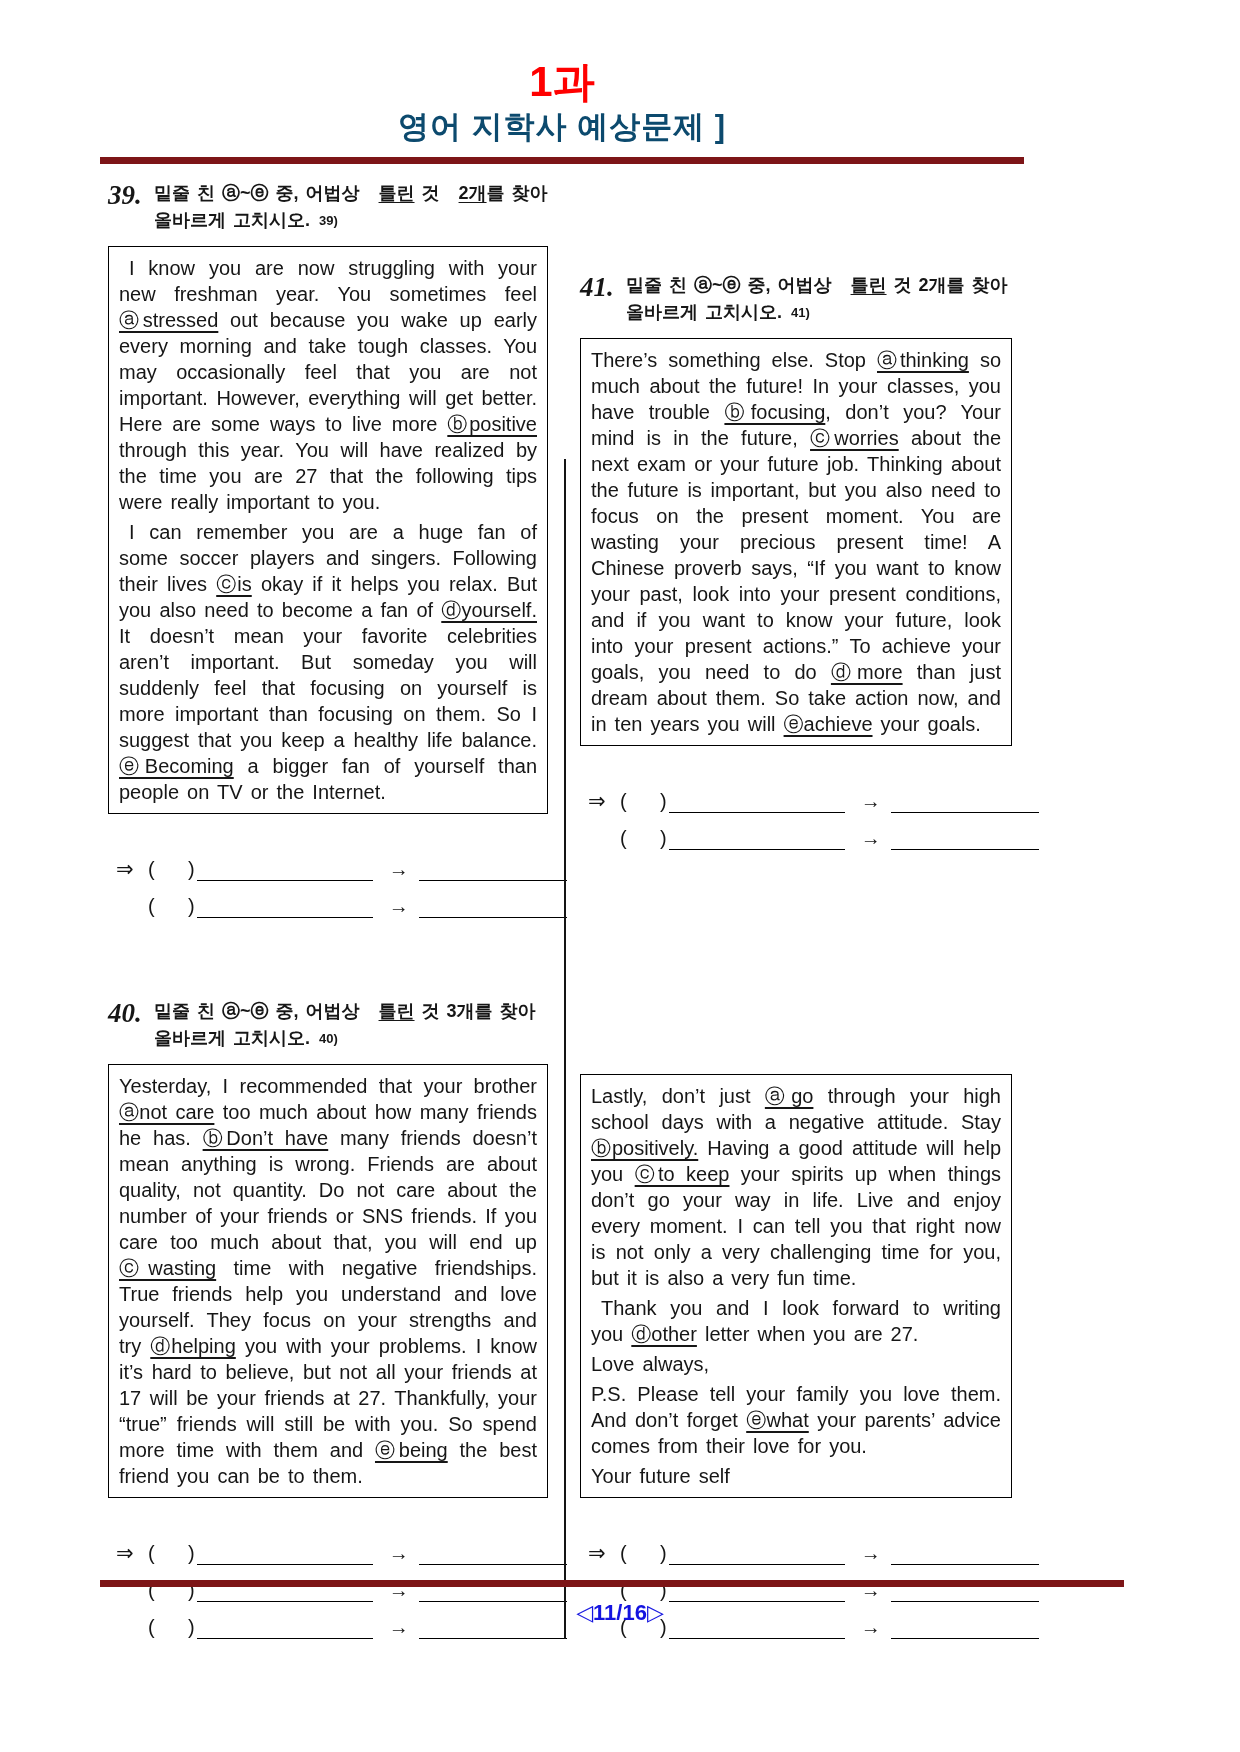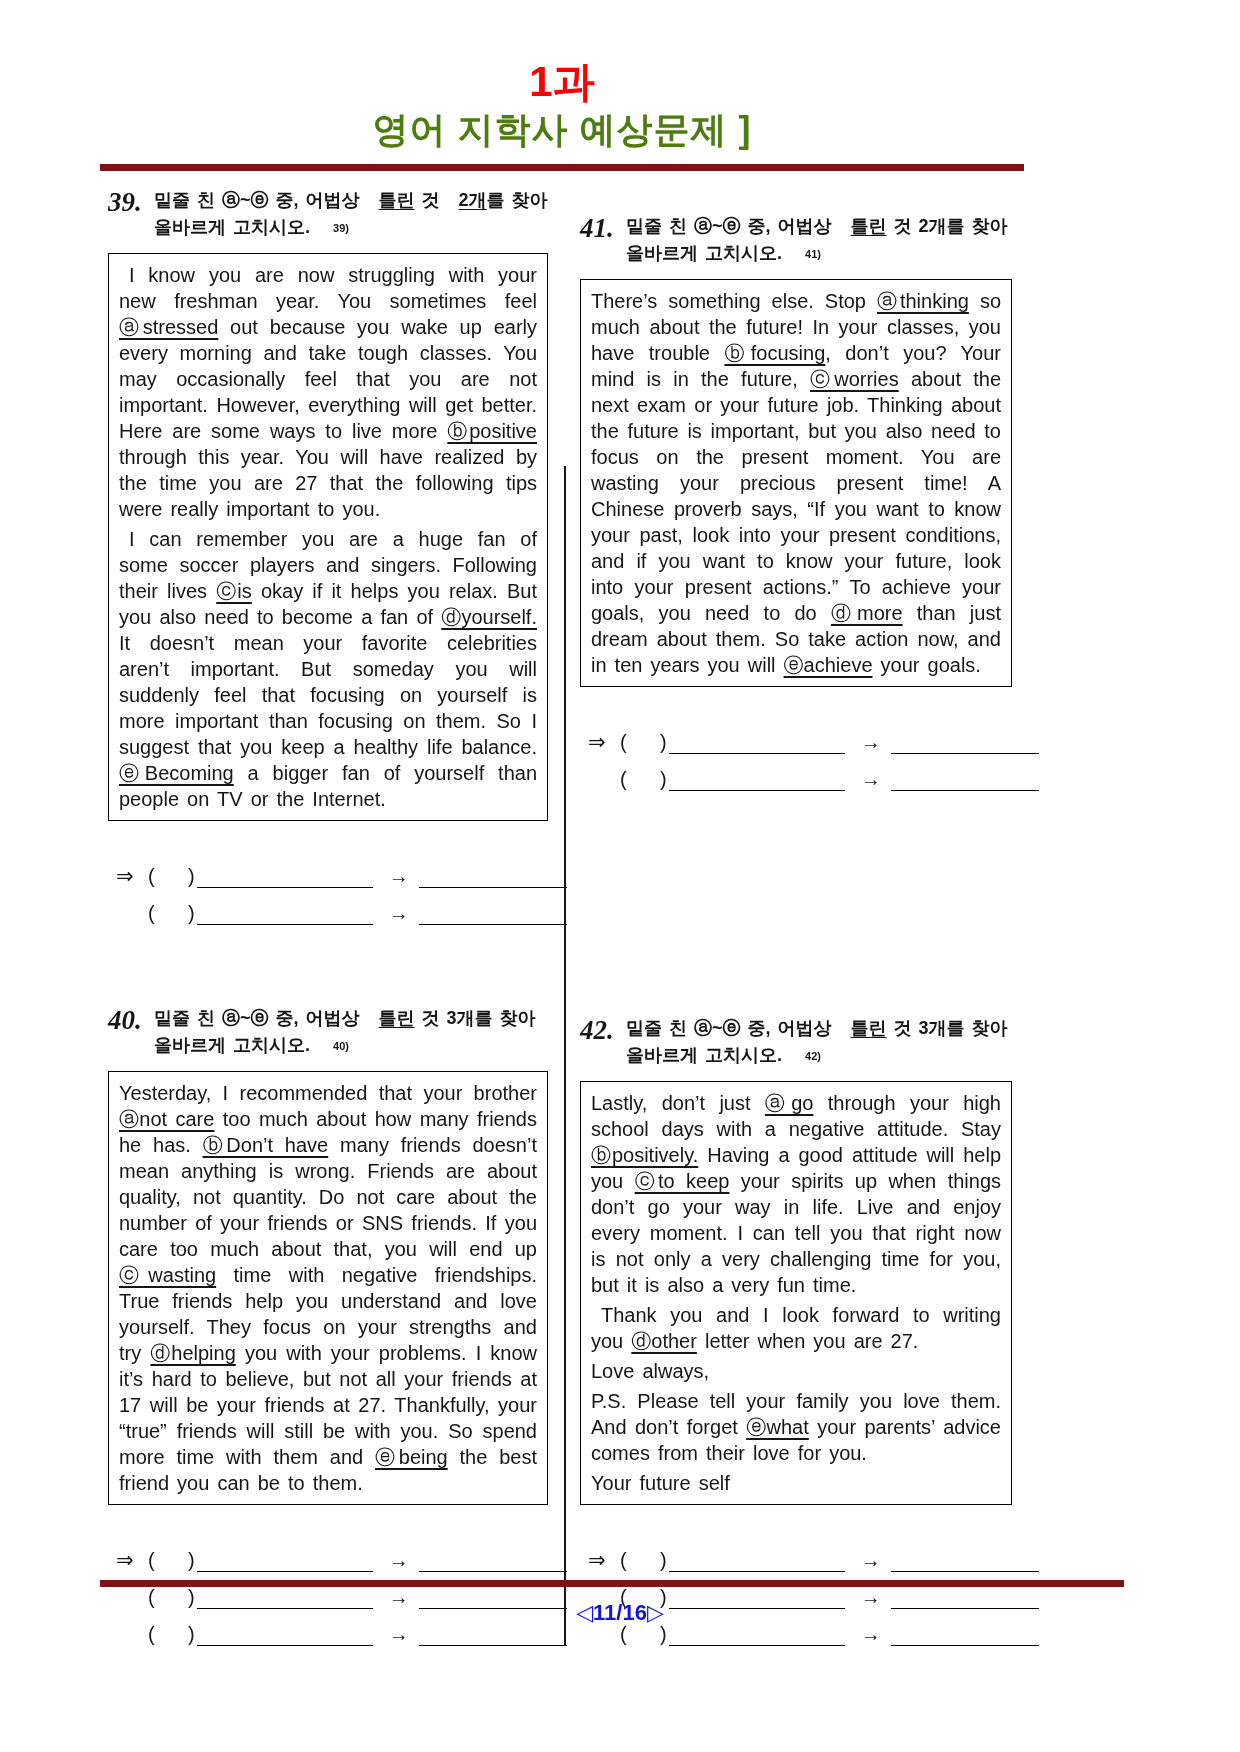--- a/index.html
+++ b/index.html
@@ -8,21 +8,21 @@
     width: 1240px; height: 1752px;
     font-family: "Liberation Sans", "DejaVu Sans", sans-serif;
     color: #161616;
     position: relative;
   }
   .page { position: relative; width: 1124px; height: 1752px; overflow: hidden; background: #fff; }
 
   
   .header { text-align: center; padding-top: 60px; }
   .lesson { font-size: 42px; font-weight: bold; color: #ff0000; line-height: 1.05; }
-  .title  { font-size: 36px; font-weight: bold; color: #4d7c0f; letter-spacing: 1px; margin-top: 2px; }
+  .title  { font-size: 31px; font-weight: bold; color: #0c4a6e; letter-spacing: 1px; margin-top: 2px; }
   .rule   { height: 7px; background: #7d1517; }
   .header .rule { margin: 9px 100px 0 100px; }
 
   
   .columns { display: flex; align-items: flex-end; padding: 16px 0 0 108px; }
   .col-left  { width: 440px; flex: none; }
   .divider   { width: 2px; height: 1180px; background: #141414; margin: 2px 14px 0 16px; flex: none; }
   .col-right { width: 432px; flex: none; }
   .col-left  .question + .question { margin-top: 80px; }
   .col-right .question + .question { margin-top: 224px; }
@@ -30,21 +30,21 @@
   
   .q-head { display: flex; align-items: flex-start; }
   .q-num {
     flex: 0 0 46px;
     font-family: "Liberation Serif", "DejaVu Serif", serif;
     font-style: italic; font-weight: bold;
     font-size: 27px; line-height: 1.15;
   }
   .q-prompt { font-size: 18px; font-weight: bold; line-height: 1.5; word-spacing: 2px; }
   .q-prompt .u { text-decoration: underline; text-underline-offset: 3px; margin-left: 12px; }
-  .fn { font-size: 11px; position: relative; top: -1px; margin-left: 16px; }
+  .fn { font-size: 13px; position: relative; top: -1px; margin-left: 2px; }
 
   
   .passage {
     border: 1.6px solid #000;
     margin-top: 12px;
     padding: 8px 10px;
     font-size: 20px; line-height: 26px;
     text-align: justify;
     word-spacing: 2.5px;
   }
@@ -161,24 +161,20 @@
             <div class="answer-row">
               <span class="big-arrow hidden">⇒</span>
               <span class="paren">(      )</span>
               <span class="blank blank1"></span>
               <span class="map-arrow">→</span>
               <span class="blank blank2"></span>
             </div>
           </div>
         </div>
         <div class="question">
-          <div class="q-head">
-            <span class="q-num">42.</span>
-            <span class="q-prompt"><span>밑줄 친 ⓐ~ⓔ 중, 어법상 </span><span class="u">틀린</span><span> 것 3개를 찾아 올바르게 고치시오. </span><span class="fn">42)</span></span>
-          </div>
           <div class="passage">
             <p><span>Lastly, don’t just </span><span class="u">ⓐgo</span><span> through your high school days with a negative attitude. Stay </span><span class="u">ⓑpositively.</span><span> Having a good attitude will help you </span><span class="u">ⓒto keep</span><span> your spirits up when things don’t go your way in life. Live and enjoy every moment. I can tell you that right now is not only a very challenging time for you, but it is also a very fun time.</span></p>
             <p class="indent"><span>Thank you and I look forward to writing you </span><span class="u">ⓓother</span><span> letter when you are 27.</span></p>
             <p><span>Love always,</span></p>
             <p><span>P.S. Please tell your family you love them. And don’t forget </span><span class="u">ⓔwhat</span><span> your parents’ advice comes from their love for you.</span></p>
             <p><span>Your future self</span></p>
           </div>
           <div class="answers">
             <div class="answer-row">
               <span class="big-arrow">⇒</span>

